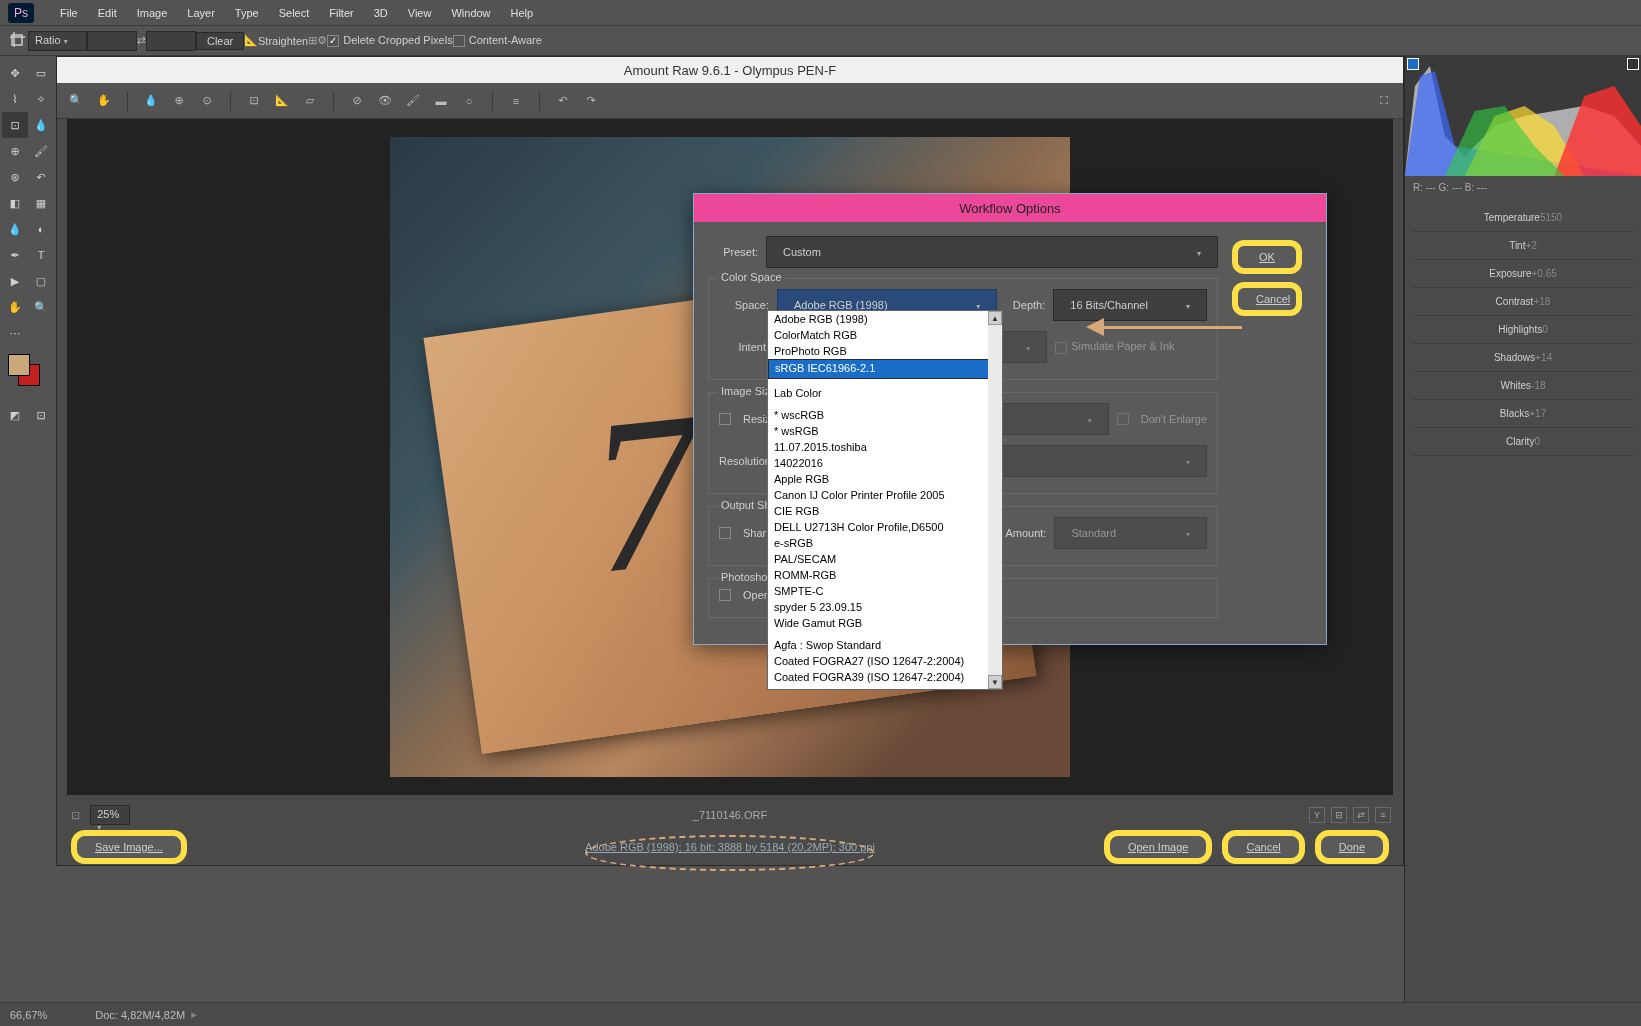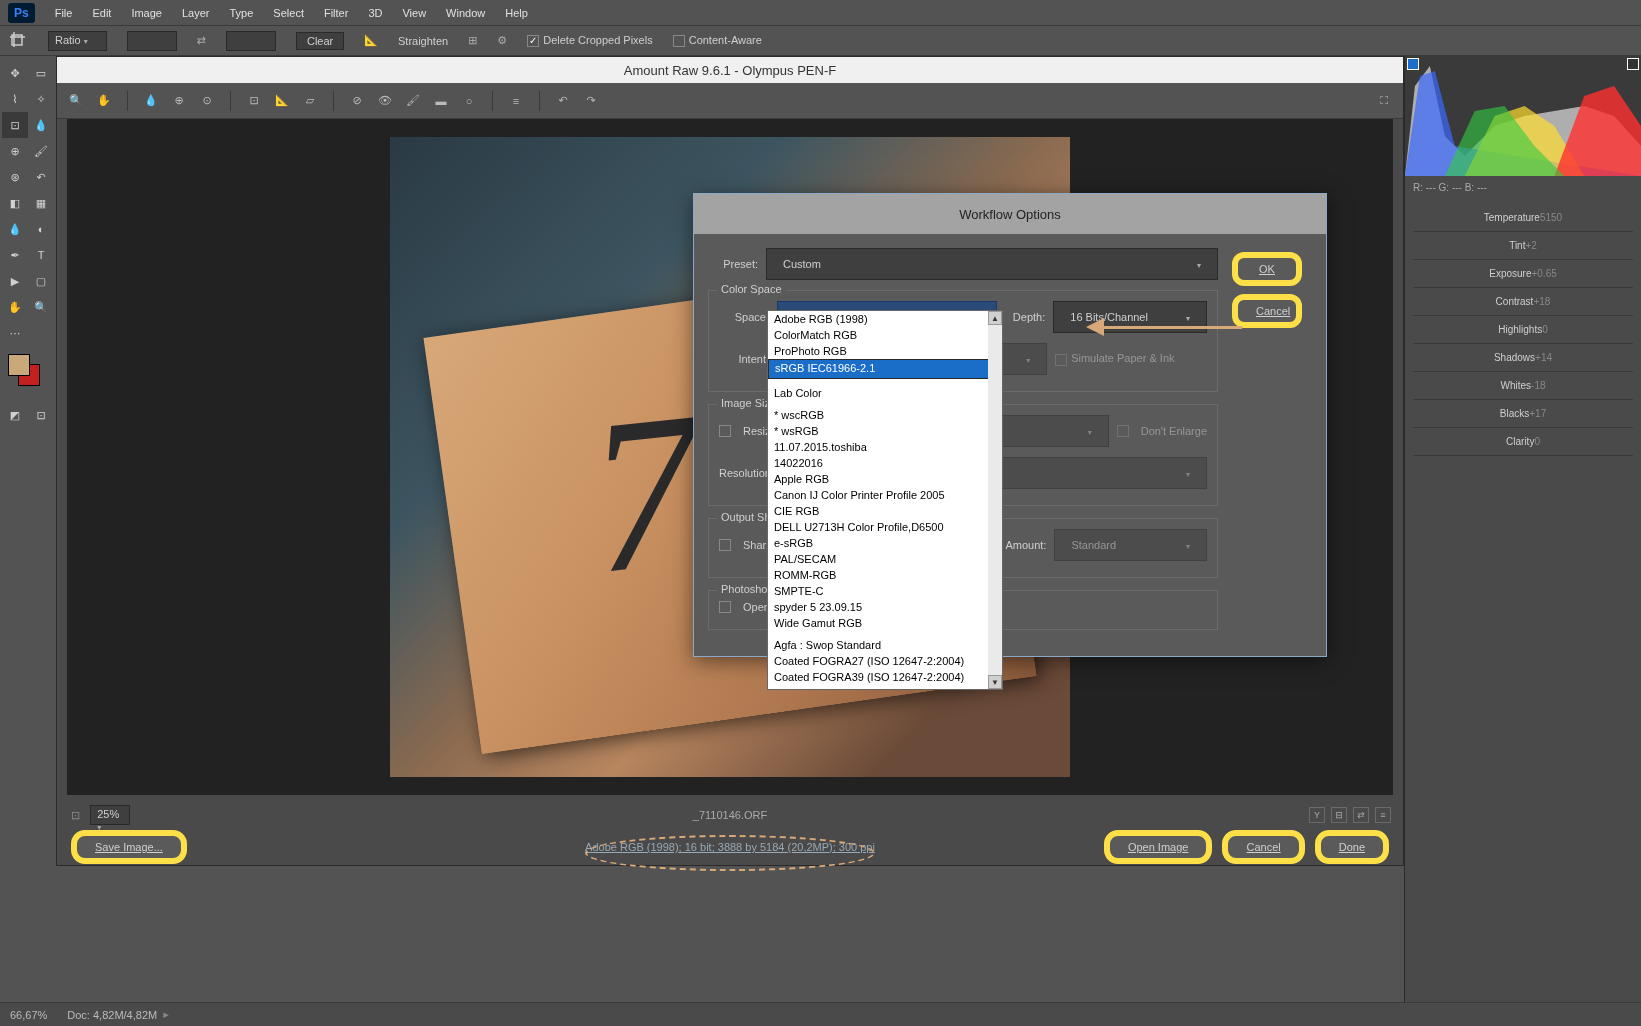--- a/index.html
+++ b/index.html
@@ -1,20 +1,20 @@
 <!DOCTYPE html>
 <html><head>
 <meta charset="utf-8">
 <style>
 * { margin:0; padding:0; box-sizing:border-box; font-family:'Segoe UI',Tahoma,sans-serif; }
 body { background:#535353; color:#cfcfcf; font-size:11px; width:1641px; height:1026px; overflow:hidden; position:relative; }
 .menubar { background:#535353; height:26px; display:flex; align-items:center; padding:0 8px; border-bottom:1px solid #3a3a3a; }
-.ps-logo { background:#001c33; color:#3b82f6; font-weight:bold; padding:3px 6px; border-radius:3px; margin-right:10px; font-size:12px; }
+.ps-logo { background:#001c33; color:#f9a8d4; font-weight:normal; padding:3px 6px; border-radius:3px; margin-right:16px; font-size:12px; }
 .menu-item { padding:4px 10px; cursor:pointer; color:#e0e0e0; }
-.opt-bar { height:30px; background:#535353; border-bottom:1px solid #3a3a3a; display:flex; align-items:center; padding:0 8px; gap:20px; }
+.opt-bar { height:30px; background:#535353; border-bottom:1px solid #3a3a3a; display:flex; align-items:center; padding:0 8px; gap:0; }
 .opt-icon { width:20px; height:20px; display:inline-block; }
 .sel { background:#3f3f3f; border:1px solid #2a2a2a; color:#cfcfcf; padding:2px 18px 2px 6px; font-size:11px; height:20px; }
 .opt-btn { background:#3f3f3f; border:1px solid #2a2a2a; color:#cfcfcf; padding:2px 10px; font-size:11px; }
 .cb { width:12px; height:12px; border:1px solid #888; display:inline-block; vertical-align:middle; margin-right:4px; }
 .cb.checked::after { content:'✓'; color:#fff; font-size:10px; display:block; line-height:10px; text-align:center; }
 .toolbox { position:absolute; left:0; top:56px; width:56px; background:#535353; padding:4px 2px; }
 .tool-row { display:flex; }
 .tool { width:26px; height:26px; display:flex; align-items:center; justify-content:center; cursor:pointer; color:#d0d0d0; }
 .swatches { margin-top:8px; position:relative; width:40px; height:40px; margin-left:6px; }
 .sw-fg { position:absolute; width:22px; height:22px; background:#c9a97a; border:1px solid #000; top:0; left:0; }
@@ -36,21 +36,21 @@
 .btn { background:#5a5a5a; border:6px solid #fde047; color:#cfcfcf; padding:5px 18px; border-radius:14px; font-size:11px; cursor:pointer;text-decoration:underline; }
 .right-panel { position:absolute; right:0; top:56px; width:237px; bottom:0; background:#4a4a4a; border-left:1px solid #2a2a2a; }
 .histo { width:100%; height:120px; background:#3a3a3a; position:relative; overflow:hidden; }
 .histo svg { width:100%; height:100%; }
 .rp-readout { height:22px; background:#4a4a4a; padding:0 8px; display:flex; align-items:center; font-size:10px; color:#aaa; }
 .sliders { padding:6px 8px; }
 .slide-row { display:flex; align-items:center; justify-content:center; height:28px; border-bottom:1px solid #3a3a3a; font-size:10px; }
 .slide-val { color:#888; }
 .status { position:absolute; left:0; right:0; bottom:0; height:24px; background:#4a4a4a; border-top:1px solid #3a3a3a; display:flex; align-items:center; padding:0 10px; font-size:11px; color:#bbb; }
 .dialog { position:absolute; left:693px; top:193px; width:634px; background:#5a5a5a; border:1px solid #8aa8c8; box-shadow:0 4px 20px rgba(0,0,0,0.5); }
-.dlg-title { background:#a3a3a3; color:#222; height:40px; display:flex; align-items:center; justify-content:center; font-size:13px; }
+.dlg-title { background:#ec4899; color:#222; height:28px; display:flex; align-items:center; justify-content:center; font-size:13px; }
 .dlg-body { padding:14px; display:flex; gap:14px; }
 .dlg-main { flex:1; }
 .dlg-side { width:80px; display:flex; flex-direction:column; gap:8px; padding-top:4px; }
 .dlg-row { display:flex; align-items:center; gap:8px; margin-bottom:10px; }
 .dlg-lbl { width:50px; text-align:right; color:#cfcfcf; }
 .dlg-sel { flex:1; background:#3f3f3f; border:1px solid #2a2a2a; color:#cfcfcf; padding:3px 16px; height:32px; font-size:11px; display:flex; align-items:center; justify-content:space-between; }
 .dlg-sel.open { background:#2a4a7a; border-color:#1a3a6a; }
 .fieldset { border:1px solid #6a6a6a; padding:10px 10px 6px; margin-bottom:12px; position:relative; }
 .fs-legend { position:absolute; top:-8px; left:8px; background:#5a5a5a; padding:0 4px; color:#cfcfcf; font-size:11px; }
 .dropdown { position:absolute; left:767px; top:310px; width:236px; background:#fff; border:1px solid #666; z-index:100; max-height:380px; overflow-y:auto; }
@@ -389,15 +389,15 @@
   </div>
 </div>
 
 <div class="arrow">
   <div class="arrow-line"></div>
   <div class="arrow-head"></div>
 </div>
 
 <div class="status">
   <span>66,67%</span>
-  <span style="margin-left:20px">Doc: 4,82M/4,82M</span>
+  <span style="margin-left:48px">Doc: 4,82M/4,82M</span>
   <span style="margin-left:6px;color:#888">▸</span>
 </div>
 
 </body></html>

